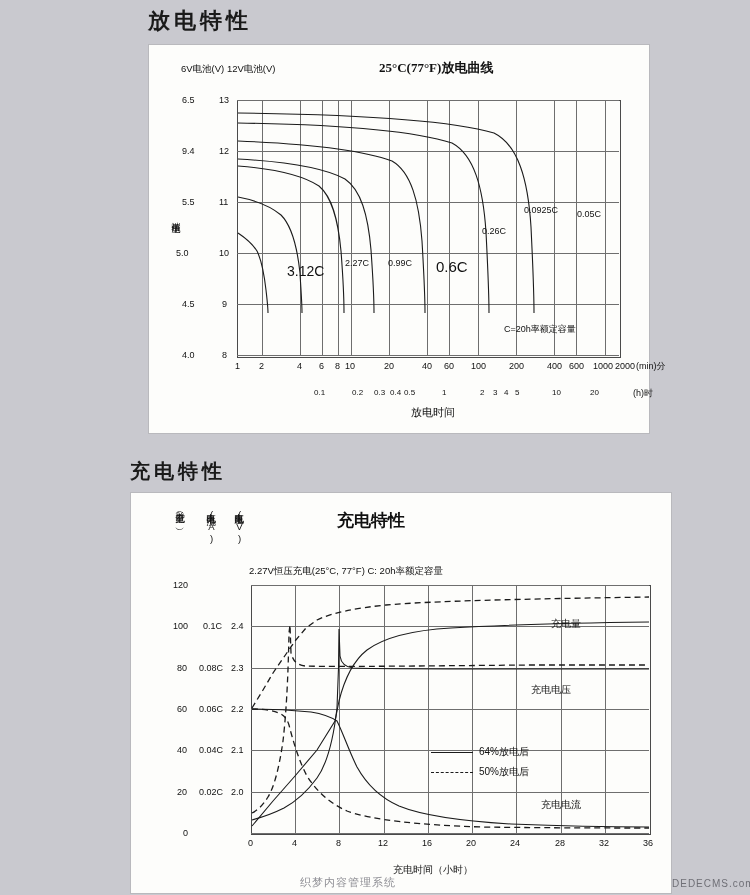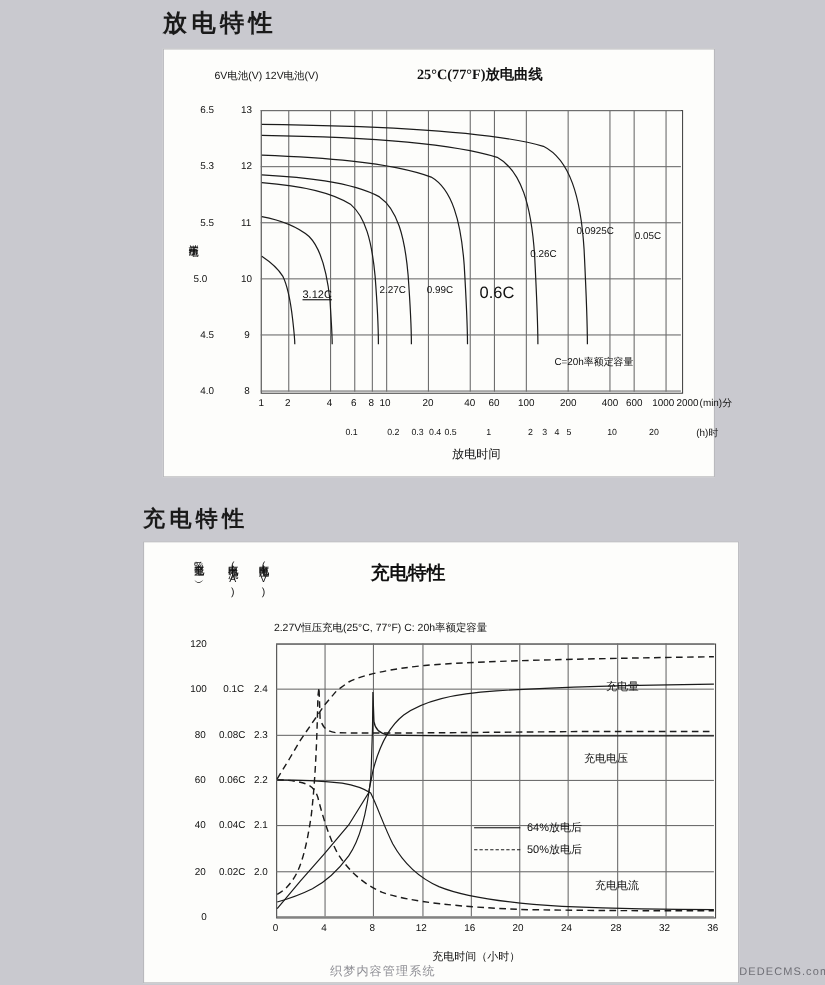--- a/index.html
+++ b/index.html
@@ -62,21 +62,21 @@
 </style>
 </head>
 <body>
 
 <div class="section" style="top:0;height:450px;">
 
   <div class="sec-title title-cn" style="left:148px;top:6px;font-size:22px;">放电特性</div>
 
   <div class="panel" style="left:148px;top:44px;width:500px;height:388px;">
 
-    <div class="lbl" style="left:46px;top:18px;font-size:9.5px;">6V电池(V) 12V电池(V)</div>
+    <div class="lbl" style="left:32px;top:18px;font-size:9.5px;">6V电池(V) 12V电池(V)</div>
     <div class="lbl" style="left:230px;top:14px;font-size:13px;font-weight:bold;font-family:'Liberation Serif',serif;">25°C(77°F)放电曲线</div>
 
     <div class="vert-cn" style="left:20px;top:170px;">端子电压</div>
 
     <div class="frame" style="left:88px;top:55px;width:382px;height:256px;"></div>
 
     <div class="grid-line vgrid" style="left:113px;top:55px;height:256px;"></div>
     <div class="grid-line vgrid" style="left:151px;top:55px;height:256px;"></div>
     <div class="grid-line vgrid" style="left:173px;top:55px;height:256px;"></div>
     <div class="grid-line vgrid" style="left:189px;top:55px;height:256px;"></div>
@@ -91,21 +91,21 @@
     <div class="grid-line vgrid" style="left:456px;top:55px;height:256px;"></div>
 
     <div class="grid-line hgrid" style="left:88px;top:55px;width:382px;"></div>
     <div class="grid-line hgrid" style="left:88px;top:106px;width:382px;"></div>
     <div class="grid-line hgrid" style="left:88px;top:157px;width:382px;"></div>
     <div class="grid-line hgrid" style="left:88px;top:208px;width:382px;"></div>
     <div class="grid-line hgrid" style="left:88px;top:259px;width:382px;"></div>
     <div class="grid-line hgrid" style="left:88px;top:310px;width:382px;"></div>
 
     <div class="lbl" style="left:33px;top:50px;">6.5</div>
-    <div class="lbl" style="left:33px;top:101px;">5.3</div>
+    <div class="lbl" style="left:33px;top:101px;">9.4</div>
     <div class="lbl" style="left:33px;top:152px;">5.5</div>
     <div class="lbl" style="left:27px;top:203px;">5.0</div>
     <div class="lbl" style="left:33px;top:254px;">4.5</div>
     <div class="lbl" style="left:33px;top:305px;">4.0</div>
 
     <div class="lbl" style="left:70px;top:50px;">13</div>
     <div class="lbl" style="left:70px;top:101px;">12</div>
     <div class="lbl" style="left:70px;top:152px;">11</div>
     <div class="lbl" style="left:70px;top:203px;">10</div>
     <div class="lbl" style="left:73px;top:254px;">9</div>
@@ -121,21 +121,21 @@
 
       <path class="curve" d="M89,114 C125,116 170,120 196,134 C212,145 219,170 222,205 C224,233 225,256 225,268"></path>
 
       <path class="curve" d="M89,96 C140,98 205,102 243,116 C262,127 270,156 273,196 C275,230 276,256 276,268"></path>
 
       <path class="curve" d="M89,78 C155,79 255,83 303,98 C325,110 334,142 337,187 C339,226 340,254 340,268"></path>
 
       <path class="curve" d="M89,68 C170,69 290,72 345,88 C369,100 379,134 382,182 C384,223 385,254 385,268"></path>
     </svg>
 
-    <div class="lbl" style="left:126px;top:218px;font-size:10px;text-decoration:underline;">3.12C</div>
+    <div class="lbl" style="left:138px;top:218px;font-size:14px;">3.12C</div>
     <div class="lbl" style="left:196px;top:213px;font-size:9px;">2.27C</div>
     <div class="lbl" style="left:239px;top:213px;font-size:9px;">0.99C</div>
     <div class="lbl" style="left:287px;top:213px;font-size:15px;">0.6C</div>
     <div class="lbl" style="left:333px;top:181px;font-size:9px;">0.26C</div>
     <div class="lbl" style="left:375px;top:160px;font-size:9px;">0.0925C</div>
     <div class="lbl" style="left:428px;top:164px;font-size:9px;">0.05C</div>
 
     <div class="lbl" style="left:355px;top:278px;font-size:9px;">C=20h率额定容量</div>
 
     <div class="lbl" style="left:86px;top:316px;">1</div>

